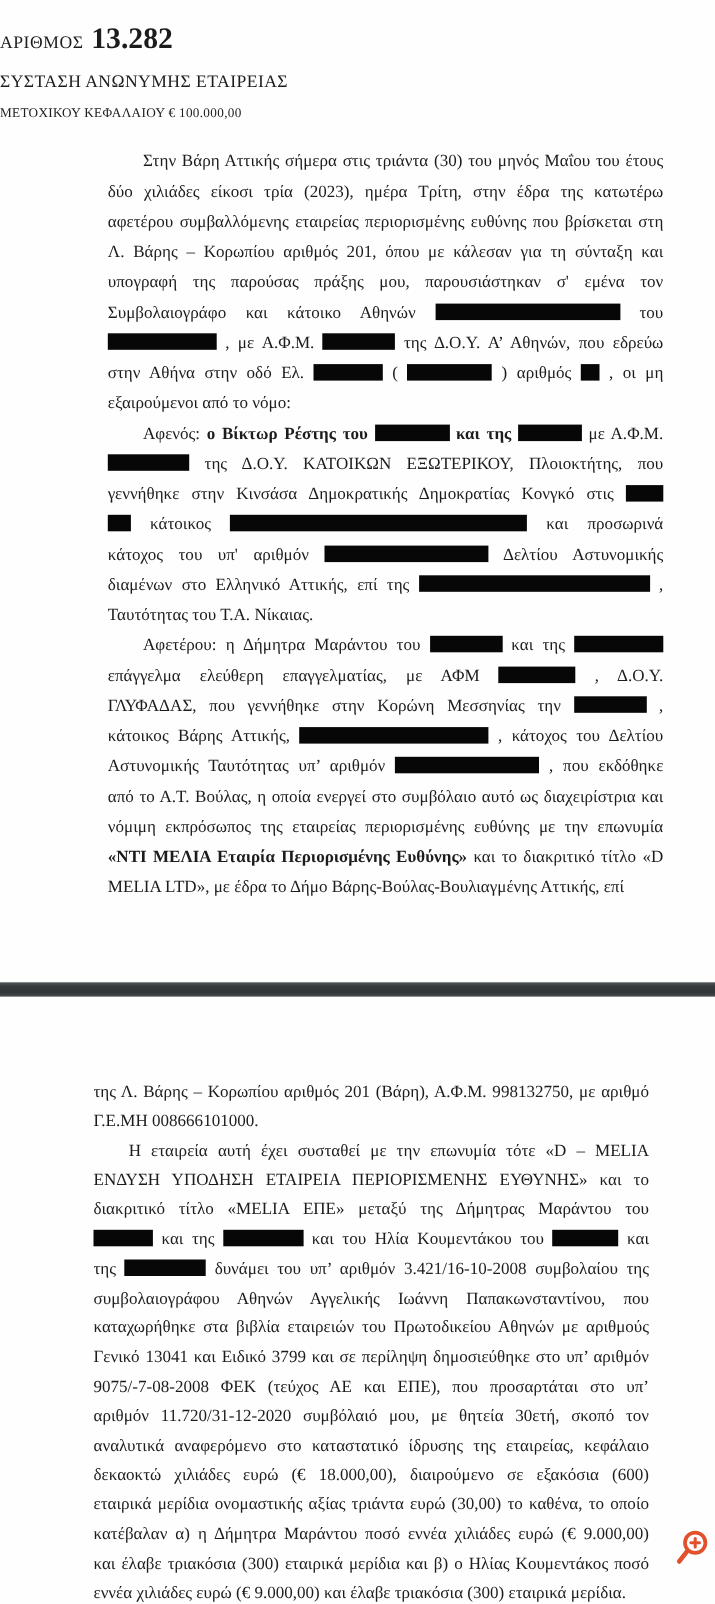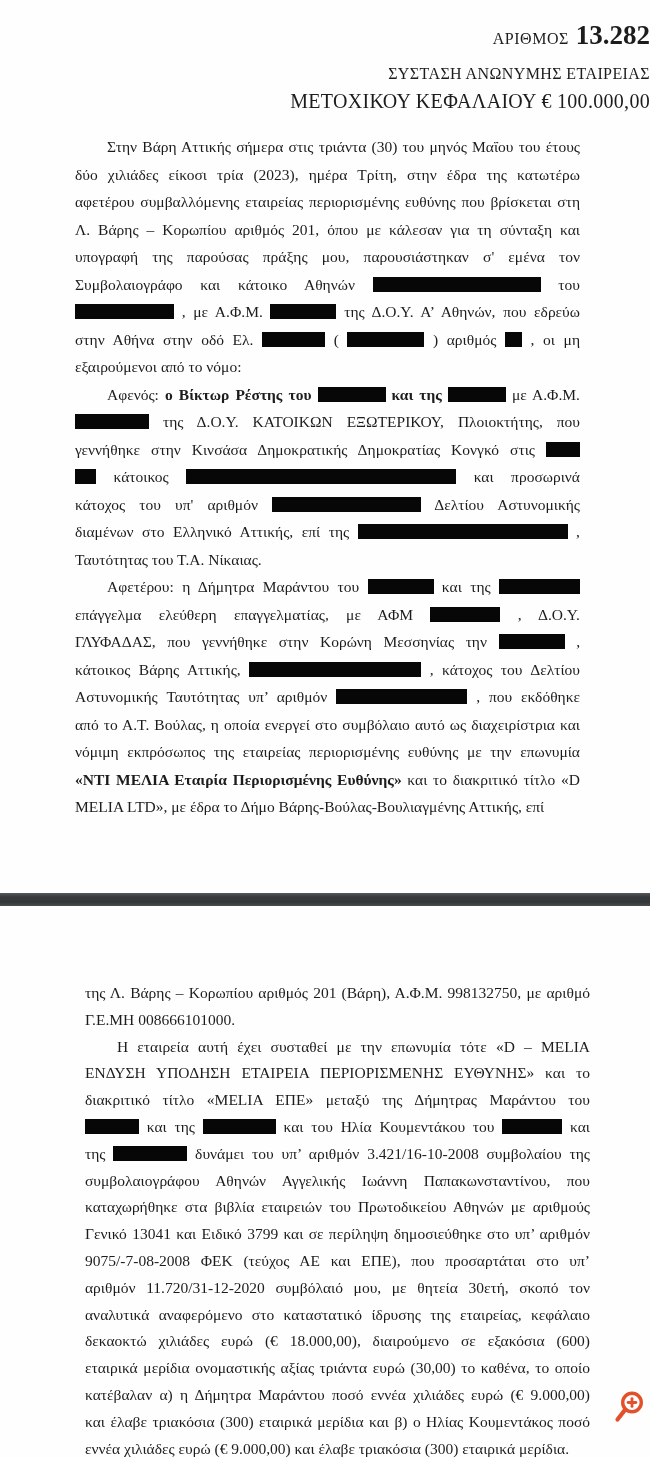--- a/index.html
+++ b/index.html
@@ -1,26 +1,26 @@
 <!DOCTYPE html>
 <html><head>
 <meta charset="utf-8">
 <style>
   html,body{margin:0;padding:0}
   body{
     width:650px;height:1458px;position:relative;overflow:hidden;
     background:#fefefe;color:#1c1c1c;
     font-family:"Liberation Serif", serif;
   }
-  .hdr{position:absolute;top:14px;left:0;width:650px;text-align:right}
+  .hdr{position:absolute;top:14px;left:0;width:650px;text-align:left}
   .hdr .l1{font-size:16px;line-height:42px;letter-spacing:.5px}
   .hdr .l1 .num{font-size:27px;font-weight:700;letter-spacing:0;margin-left:7px}
   .hdr .l2{font-size:16px;line-height:27px;letter-spacing:.4px}
-  .hdr .l3{font-size:20px;line-height:28px;letter-spacing:.3px}
-  #p1{position:absolute;top:133px;left:75px;width:505px;font-size:15.5px;line-height:27.5px}
+  .hdr .l3{font-size:12px;line-height:28px;letter-spacing:.3px}
+  #p1{position:absolute;top:133px;left:98px;width:505px;font-size:15.5px;line-height:27.5px}
   #p2{position:absolute;top:980px;left:85px;width:505px;font-size:15.5px;line-height:26.8px}
   .line{text-align:justify;text-align-last:justify}
   .line.end{text-align-last:left}
   .line.ind{text-indent:32px}
   .bold{font-weight:700}
   .redact{display:inline-block;height:15px;vertical-align:-2px;background:#070707}
   .sep{position:absolute;top:893px;left:0;width:650px;height:13px;
        background:linear-gradient(to bottom,#54595c,#35393c 30%,#33373a 72%,#484d50)}
   .zoom-btn{position:absolute;left:610px;top:1388px;width:38px;height:42px;
             background:none;border:none;padding:0;cursor:pointer}

